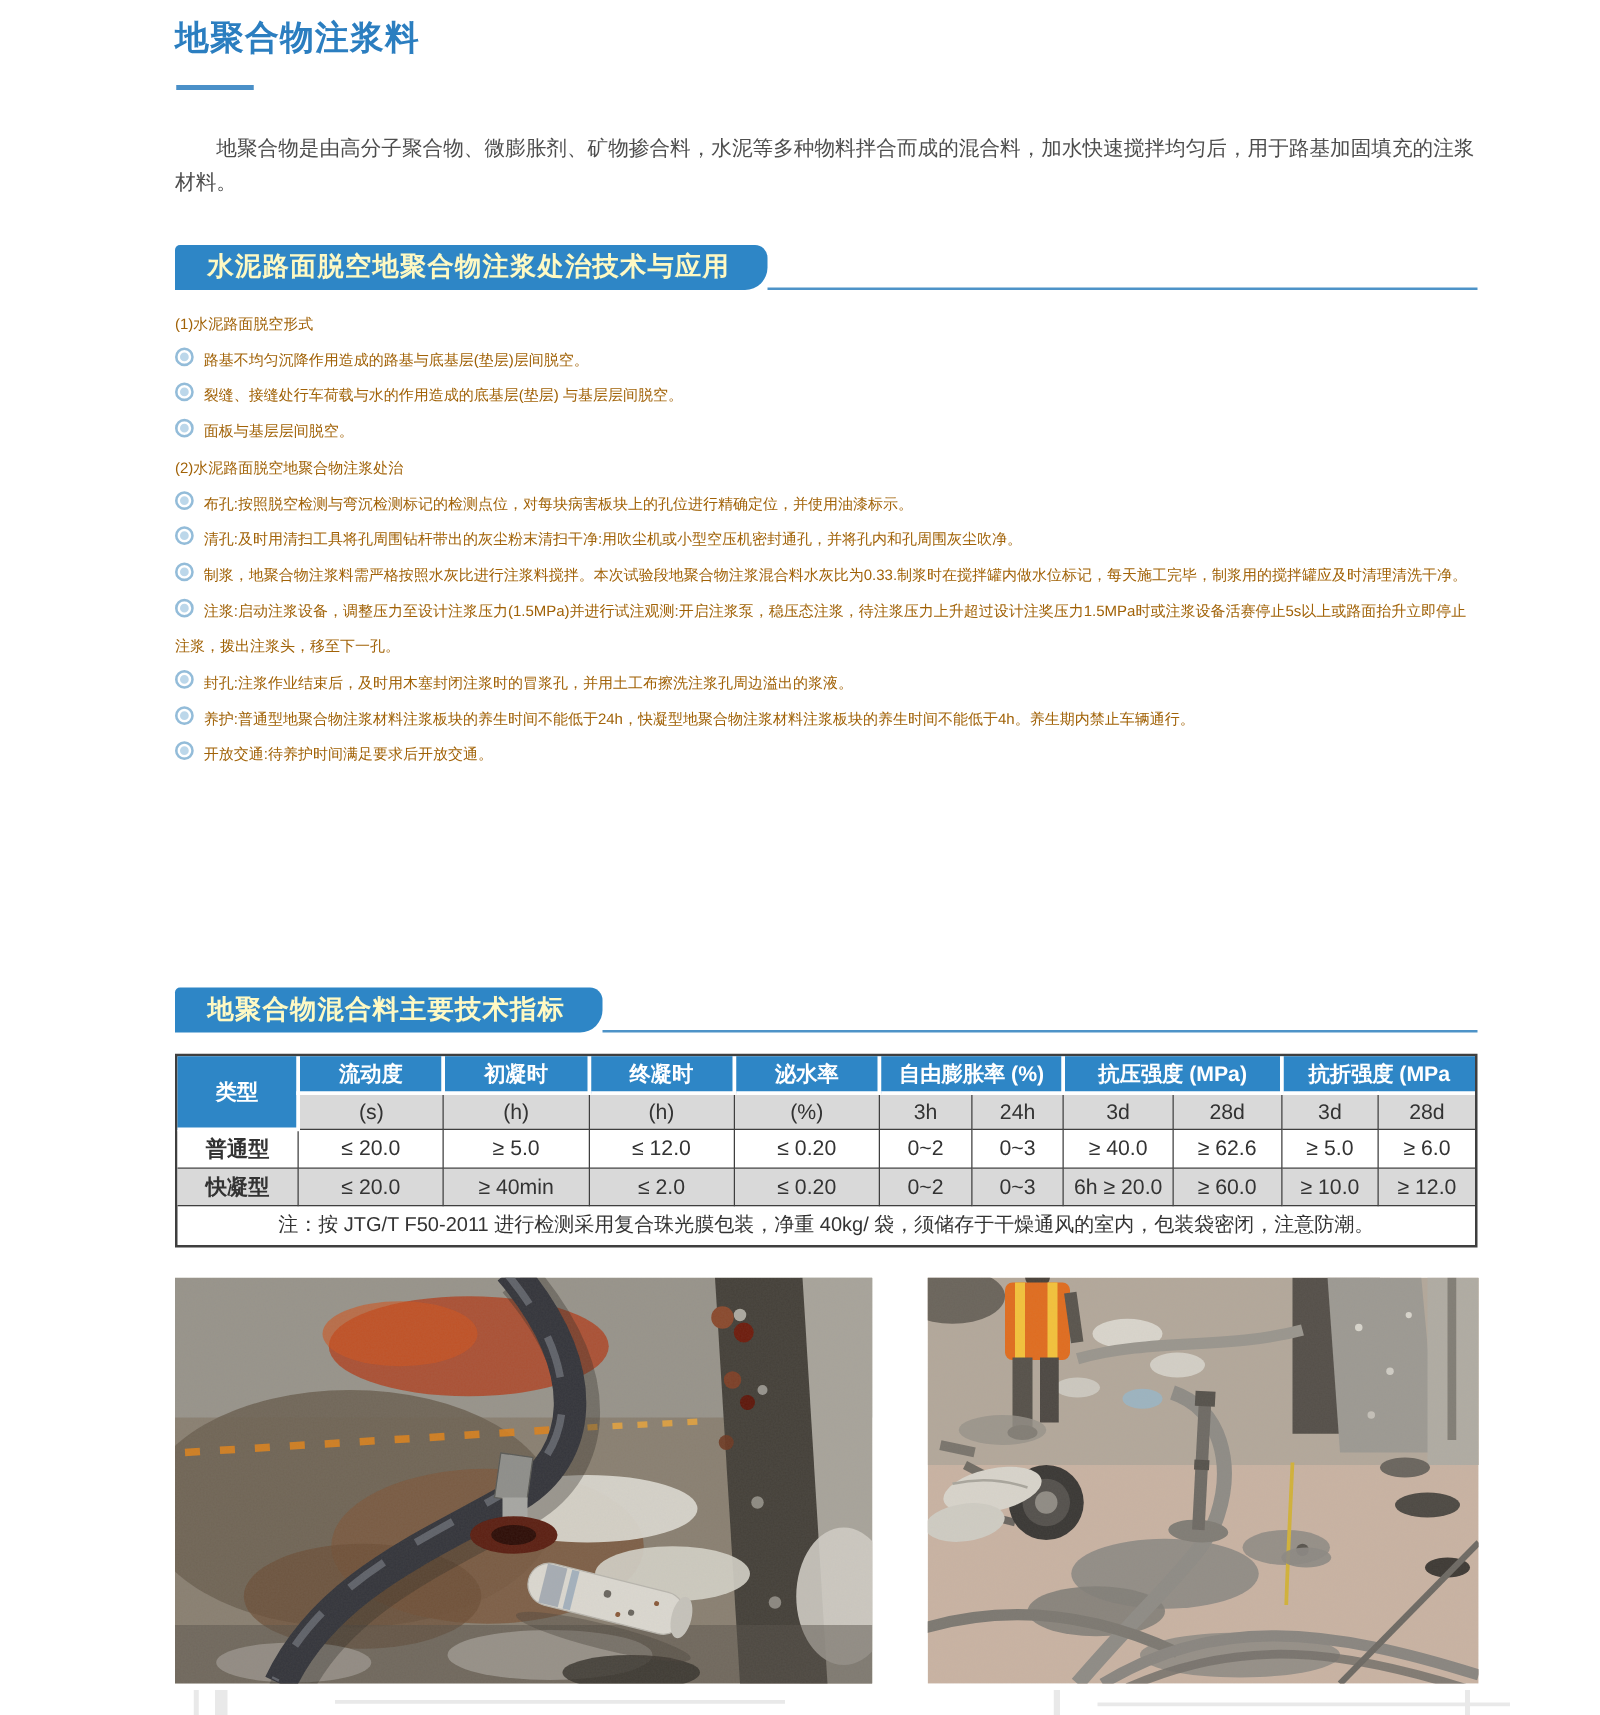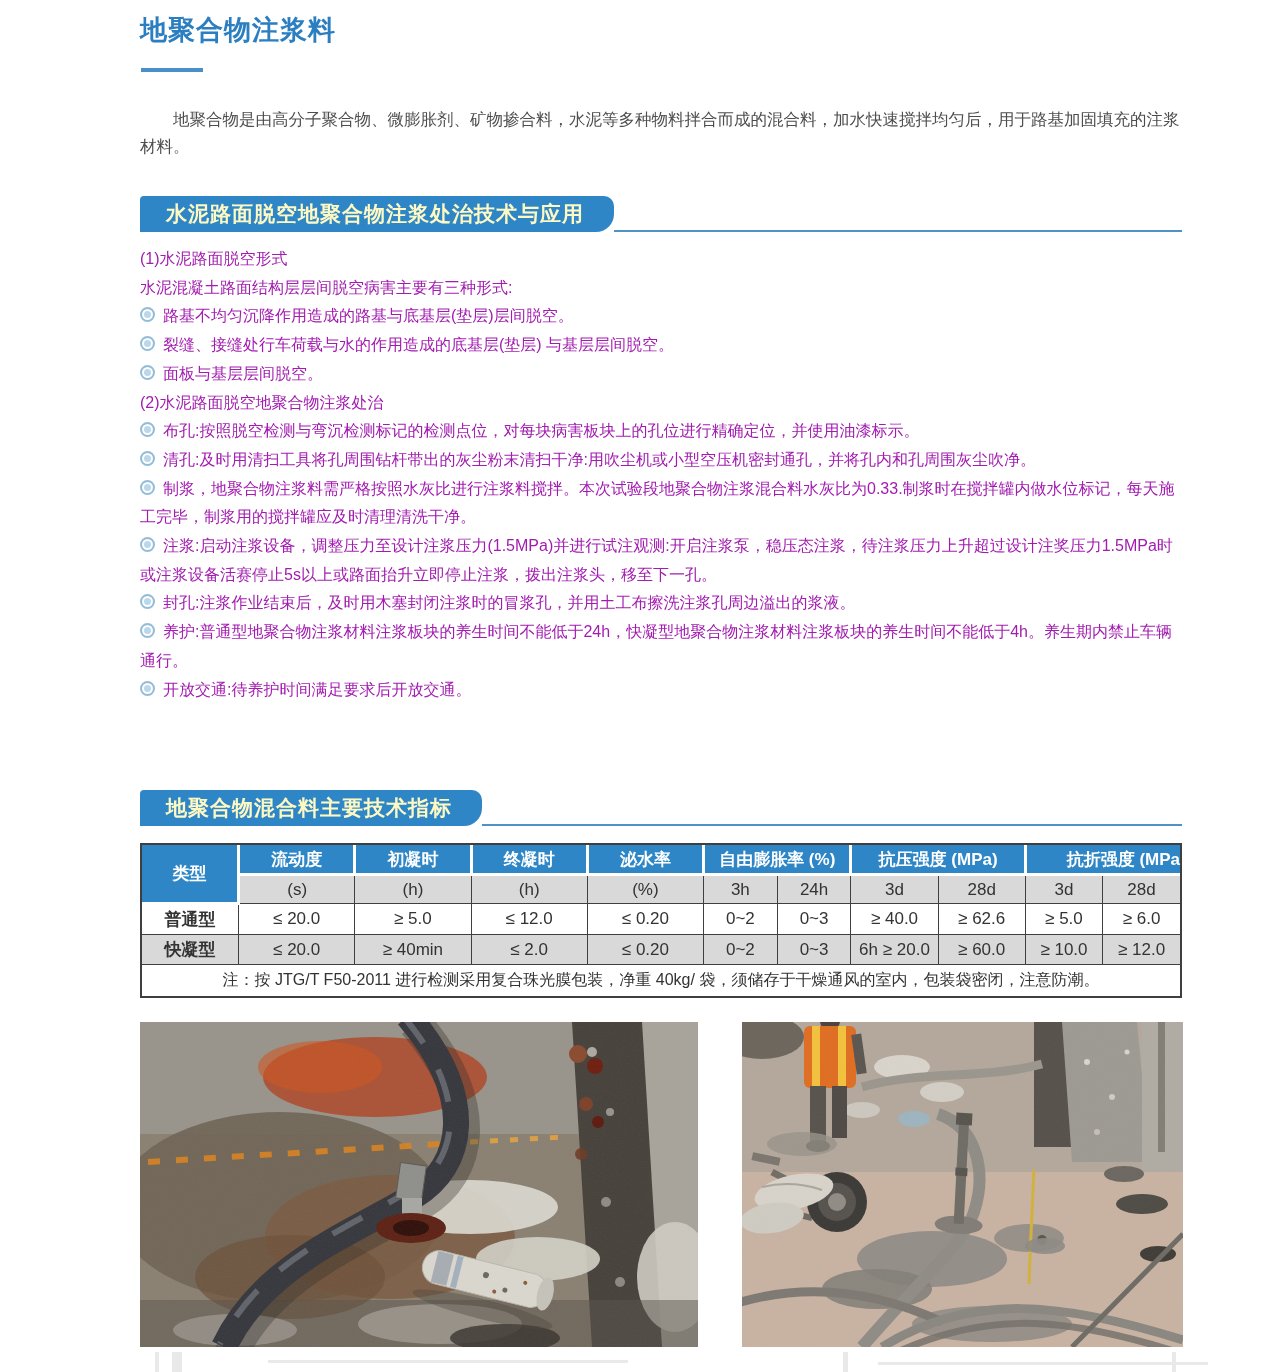--- a/index.html
+++ b/index.html
@@ -20,33 +20,33 @@
   .sec1{top:196px;}
   .sec2{top:790px;}
   .banner-row{display:flex;align-items:flex-end;}
   .banner{display:inline-block;background:#2e86c6;color:#fef9c3;font-size:21px;
           font-weight:bold;letter-spacing:1px;line-height:36px;height:36px;
           padding:0 30px 0 26px;border-radius:4px 10px 18px 0;white-space:nowrap;}
   .banner-rule{flex:1;height:2px;background:#4e93c8;}
 
   
   .lines{margin-top:13px;}
-  .lines p{margin:0;font-size:16px;line-height:28.7px;color:#a21caf;}
+  .lines p{margin:0;font-size:12px;line-height:28.7px;color:#a16207;}
   .ring{display:inline-block;width:11px;height:11px;border-radius:50%;
         border:2px solid #93bcd9;box-shadow:inset 0 0 0 2px #ffffff,inset 0 0 0 6px #bcd7ea;
         vertical-align:-1px;margin-right:8px;}
 
   
   .tbl-wrap{margin-top:17px;border:2px solid #3f3f3f;}
   table{border-collapse:collapse;width:100%;table-layout:fixed;}
   td,th{border:1px solid #3f3f3f;text-align:center;font-weight:normal;
         font-size:17px;color:#333;padding:0;height:28px;}
   th.blue{background:#2e86c6;color:#ffffff;font-weight:600;border:3px solid #ffffff;border-top:none;}
   th.blue.first{border-left:none;}
-  th.blue.last{border-right:none;text-align:right;}
+  th.blue.last{border-right:none;}
   tr.unit-row td{background:#d9d9d9;height:27px;}
   tr.row-a td{background:#ffffff;height:29px;}
   tr.row-b td{background:#d9d9d9;height:29px;}
   td.rowhead{font-weight:600;}
   td.edge-l{border-left:none;} td.edge-r{border-right:none;}
   tr.note-row td{border-left:none;border-right:none;border-bottom:none;height:31px;font-size:16px;}
 
   
   .photos{position:absolute;top:1022px;left:140px;width:1043px;height:325px;}
   .photo{position:absolute;top:0;height:325px;overflow:hidden;}
@@ -67,21 +67,20 @@
 
   <p class="intro">地聚合物是由高分子聚合物、微膨胀剂、矿物掺合料，水泥等多种物料拌合而成的混合料，加水快速搅拌均匀后，用于路基加固填充的注浆材料。</p>
 
   <div class="section sec1">
     <div class="banner-row">
       <div class="banner">水泥路面脱空地聚合物注浆处治技术与应用</div>
       <div class="banner-rule"></div>
     </div>
     <div class="lines">
       <p><span>(1)水泥路面脱空形式</span></p>
-      <p><span>水泥混凝土路面结构层层间脱空病害主要有三种形式:</span></p>
       <p><span class="ring"></span><span>路基不均匀沉降作用造成的路基与底基层(垫层)层间脱空。</span></p>
       <p><span class="ring"></span><span>裂缝、接缝处行车荷载与水的作用造成的底基层(垫层) 与基层层间脱空。</span></p>
       <p><span class="ring"></span><span>面板与基层层间脱空。</span></p>
       <p><span>(2)水泥路面脱空地聚合物注浆处治</span></p>
       <p><span class="ring"></span><span>布孔:按照脱空检测与弯沉检测标记的检测点位，对每块病害板块上的孔位进行精确定位，并使用油漆标示。</span></p>
       <p><span class="ring"></span><span>清孔:及时用清扫工具将孔周围钻杆带出的灰尘粉末清扫干净:用吹尘机或小型空压机密封通孔，并将孔内和孔周围灰尘吹净。</span></p>
       <p><span class="ring"></span><span>制浆，地聚合物注浆料需严格按照水灰比进行注浆料搅拌。本次试验段地聚合物注浆混合料水灰比为0.33.制浆时在搅拌罐内做水位标记，每天施工完毕，制浆用的搅拌罐应及时清理清洗干净。</span></p>
       <p><span class="ring"></span><span>注浆:启动注浆设备，调整压力至设计注浆压力(1.5MPa)并进行试注观测:开启注浆泵，稳压态注浆，待注浆压力上升超过设计注奖压力1.5MPa时或注浆设备活赛停止5s以上或路面抬升立即停止注浆，拨出注浆头，移至下一孔。</span></p>
       <p><span class="ring"></span><span>封孔:注浆作业结束后，及时用木塞封闭注浆时的冒浆孔，并用土工布擦洗注浆孔周边溢出的浆液。</span></p>
       <p><span class="ring"></span><span>养护:普通型地聚合物注浆材料注浆板块的养生时间不能低于24h，快凝型地聚合物注浆材料注浆板块的养生时间不能低于4h。养生期内禁止车辆通行。</span></p>

